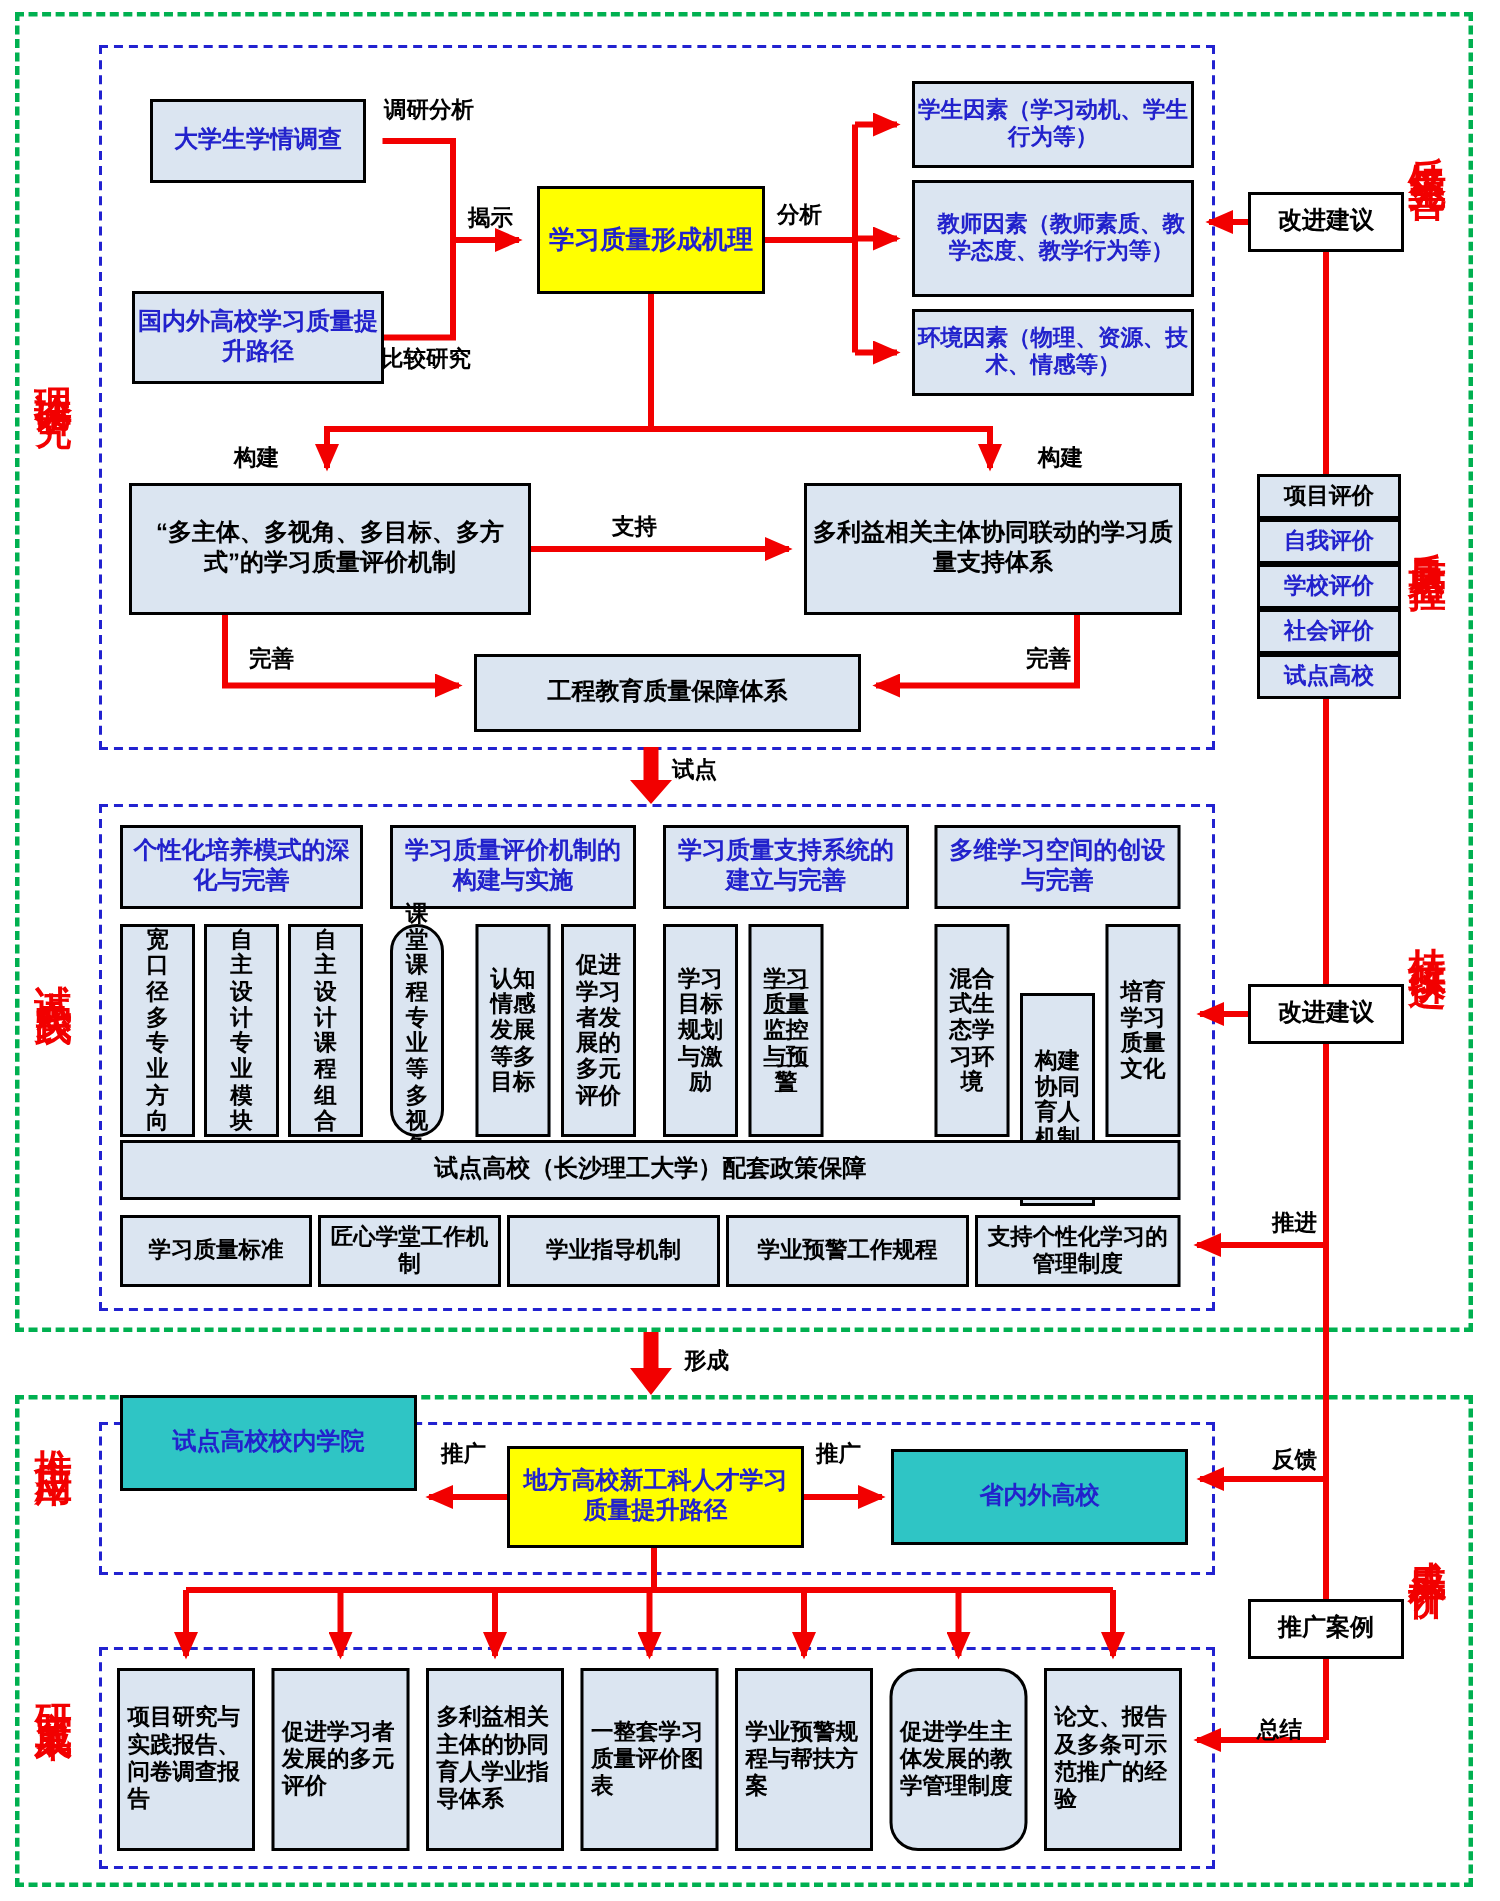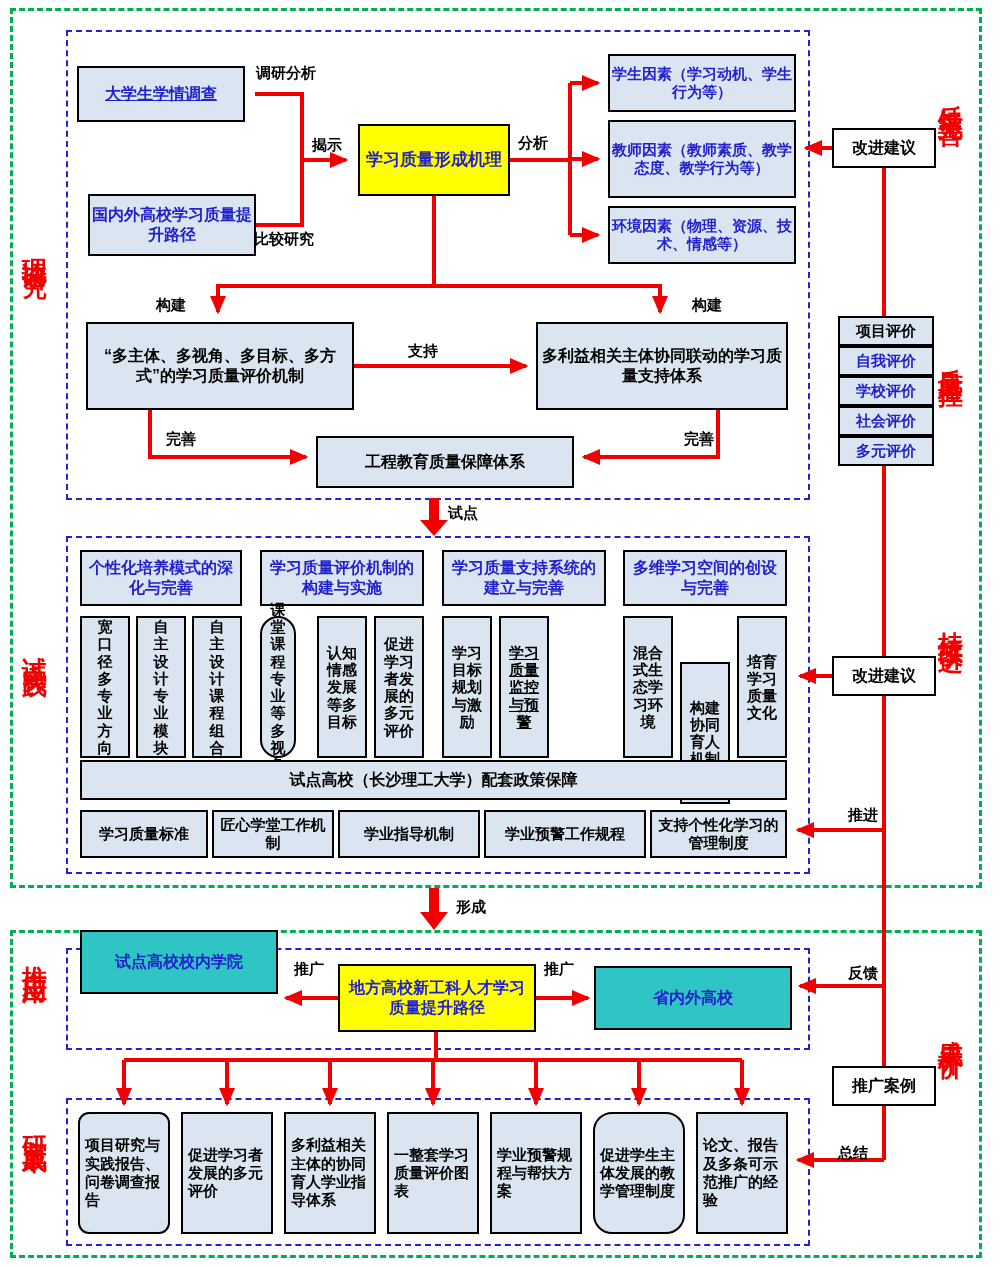--- a/index.html
+++ b/index.html
@@ -91,25 +91,25 @@
   <div class="vert" style="left:22px;top:238px;">理论研究</div>
   <div class="vert" style="left:22px;top:636px;">试点实践</div>
   <div class="vert" style="left:22px;top:946px;">推广应用</div>
   <div class="vert" style="left:22px;top:1116px;">研究成果</div>
 
   <div class="vert" style="left:938px;top:84px;">反馈完善</div>
   <div class="vert" style="left:938px;top:348px;">质量监控</div>
   <div class="vert" style="left:938px;top:612px;">持续改进</div>
   <div class="vert" style="left:938px;top:1020px;">成果评价</div>
 
-  <div class="bx blue fs16" style="left:77px;top:66px;width:168px;height:56px;text-decoration:underline;">大学生学情调查</div>
+  <div class="bx blue fs16" style="left:100px;top:66px;width:144px;height:56px;">大学生学情调查</div>
   <div class="bx blue fs16" style="left:88px;top:194px;width:168px;height:62px;">国内外高校学习质量提升路径</div>
   <div class="bx blue yellowbg fs17" style="left:358px;top:124px;width:152px;height:72px;">学习质量形成机理</div>
   <div class="bx blue" style="left:608px;top:54px;width:188px;height:58px;">学生因素（学习动机、学生行为等）</div>
-  <div class="bx blue" style="left:608px;top:120px;width:188px;height:78px;">教师因素（教师素质、教学态度、教学行为等）</div>
+  <div class="bx blue" style="left:608px;top:120px;width:188px;height:78px;padding-left:13px;">教师因素（教师素质、教学态度、教学行为等）</div>
   <div class="bx blue" style="left:608px;top:206px;width:188px;height:58px;">环境因素（物理、资源、技术、情感等）</div>
   <div class="bx fs16" style="left:86px;top:322px;width:268px;height:88px;">“多主体、多视角、多目标、多方式”的学习质量评价机制</div>
   <div class="bx fs16" style="left:536px;top:322px;width:252px;height:88px;">多利益相关主体协同联动的学习质量支持体系</div>
   <div class="bx fs16" style="left:316px;top:436px;width:258px;height:52px;">工程教育质量保障体系</div>
 
   <div class="lbl" style="left:256px;top:64px;">调研分析</div>
   <div class="lbl" style="left:312px;top:136px;">揭示</div>
   <div class="lbl" style="left:254px;top:230px;">比较研究</div>
   <div class="lbl" style="left:518px;top:134px;">分析</div>
   <div class="lbl" style="left:156px;top:296px;">构建</div>
@@ -119,21 +119,21 @@
   <div class="lbl" style="left:684px;top:430px;">完善</div>
 
   <div class="bx whitebg fs16" style="left:832px;top:128px;width:104px;height:40px;">改进建议</div>
   <div class="bx whitebg fs16" style="left:832px;top:656px;width:104px;height:40px;">改进建议</div>
   <div class="bx whitebg fs16" style="left:832px;top:1066px;width:104px;height:40px;">推广案例</div>
 
   <div class="bx" style="left:838px;top:316px;width:96px;height:30px;">项目评价</div>
   <div class="bx blue" style="left:838px;top:346px;width:96px;height:30px;">自我评价</div>
   <div class="bx blue" style="left:838px;top:376px;width:96px;height:30px;">学校评价</div>
   <div class="bx blue" style="left:838px;top:406px;width:96px;height:30px;">社会评价</div>
-  <div class="bx blue" style="left:838px;top:436px;width:96px;height:30px;">多元评价</div>
+  <div class="bx blue" style="left:838px;top:436px;width:96px;height:30px;">试点高校</div>
 
   <div class="lbl" style="left:848px;top:806px;">推进</div>
   <div class="lbl" style="left:848px;top:964px;">反馈</div>
   <div class="lbl" style="left:838px;top:1144px;">总结</div>
 
   <div class="lbl" style="left:448px;top:504px;">试点</div>
 
   <div class="bx blue fs16" style="left:80px;top:550px;width:162px;height:56px;">个性化培养模式的深化与完善</div>
   <div class="bx blue fs16" style="left:260px;top:550px;width:164px;height:56px;">学习质量评价机制的构建与实施</div>
   <div class="bx blue fs16" style="left:442px;top:550px;width:164px;height:56px;">学习质量支持系统的建立与完善</div>
@@ -161,21 +161,21 @@
   <div class="bx" style="left:484px;top:810px;width:162px;height:48px;">学业预警工作规程</div>
   <div class="bx" style="left:650px;top:810px;width:137px;height:48px;">支持个性化学习的管理制度</div>
 
   <div class="lbl" style="left:456px;top:898px;">形成</div>
   <div class="bx blue cyanbg fs16" style="left:80px;top:930px;width:198px;height:64px;">试点高校校内学院</div>
   <div class="bx blue yellowbg fs16" style="left:338px;top:964px;width:198px;height:68px;">地方高校新工科人才学习质量提升路径</div>
   <div class="bx blue cyanbg fs16" style="left:594px;top:966px;width:198px;height:64px;">省内外高校</div>
   <div class="lbl" style="left:294px;top:960px;">推广</div>
   <div class="lbl" style="left:544px;top:960px;">推广</div>
 
-  <div class="bx leftalign" style="left:78px;top:1112px;width:92px;height:122px;border-radius:11px;">项目研究与实践报告、问卷调查报告</div>
+  <div class="bx leftalign" style="left:78px;top:1112px;width:92px;height:122px;">项目研究与实践报告、问卷调查报告</div>
   <div class="bx leftalign" style="left:181px;top:1112px;width:92px;height:122px;">促进学习者发展的多元评价</div>
   <div class="bx leftalign" style="left:284px;top:1112px;width:92px;height:122px;">多利益相关主体的协同育人学业指导体系</div>
   <div class="bx leftalign" style="left:387px;top:1112px;width:92px;height:122px;">一整套学习质量评价图表</div>
   <div class="bx leftalign" style="left:490px;top:1112px;width:92px;height:122px;">学业预警规程与帮扶方案</div>
   <div class="bx leftalign" style="left:593px;top:1112px;width:92px;height:122px;border-radius:19px;">促进学生主体发展的教学管理制度</div>
   <div class="bx leftalign" style="left:696px;top:1112px;width:92px;height:122px;">论文、报告及多条可示范推广的经验</div>
 
 </div>
 
 </body></html>

